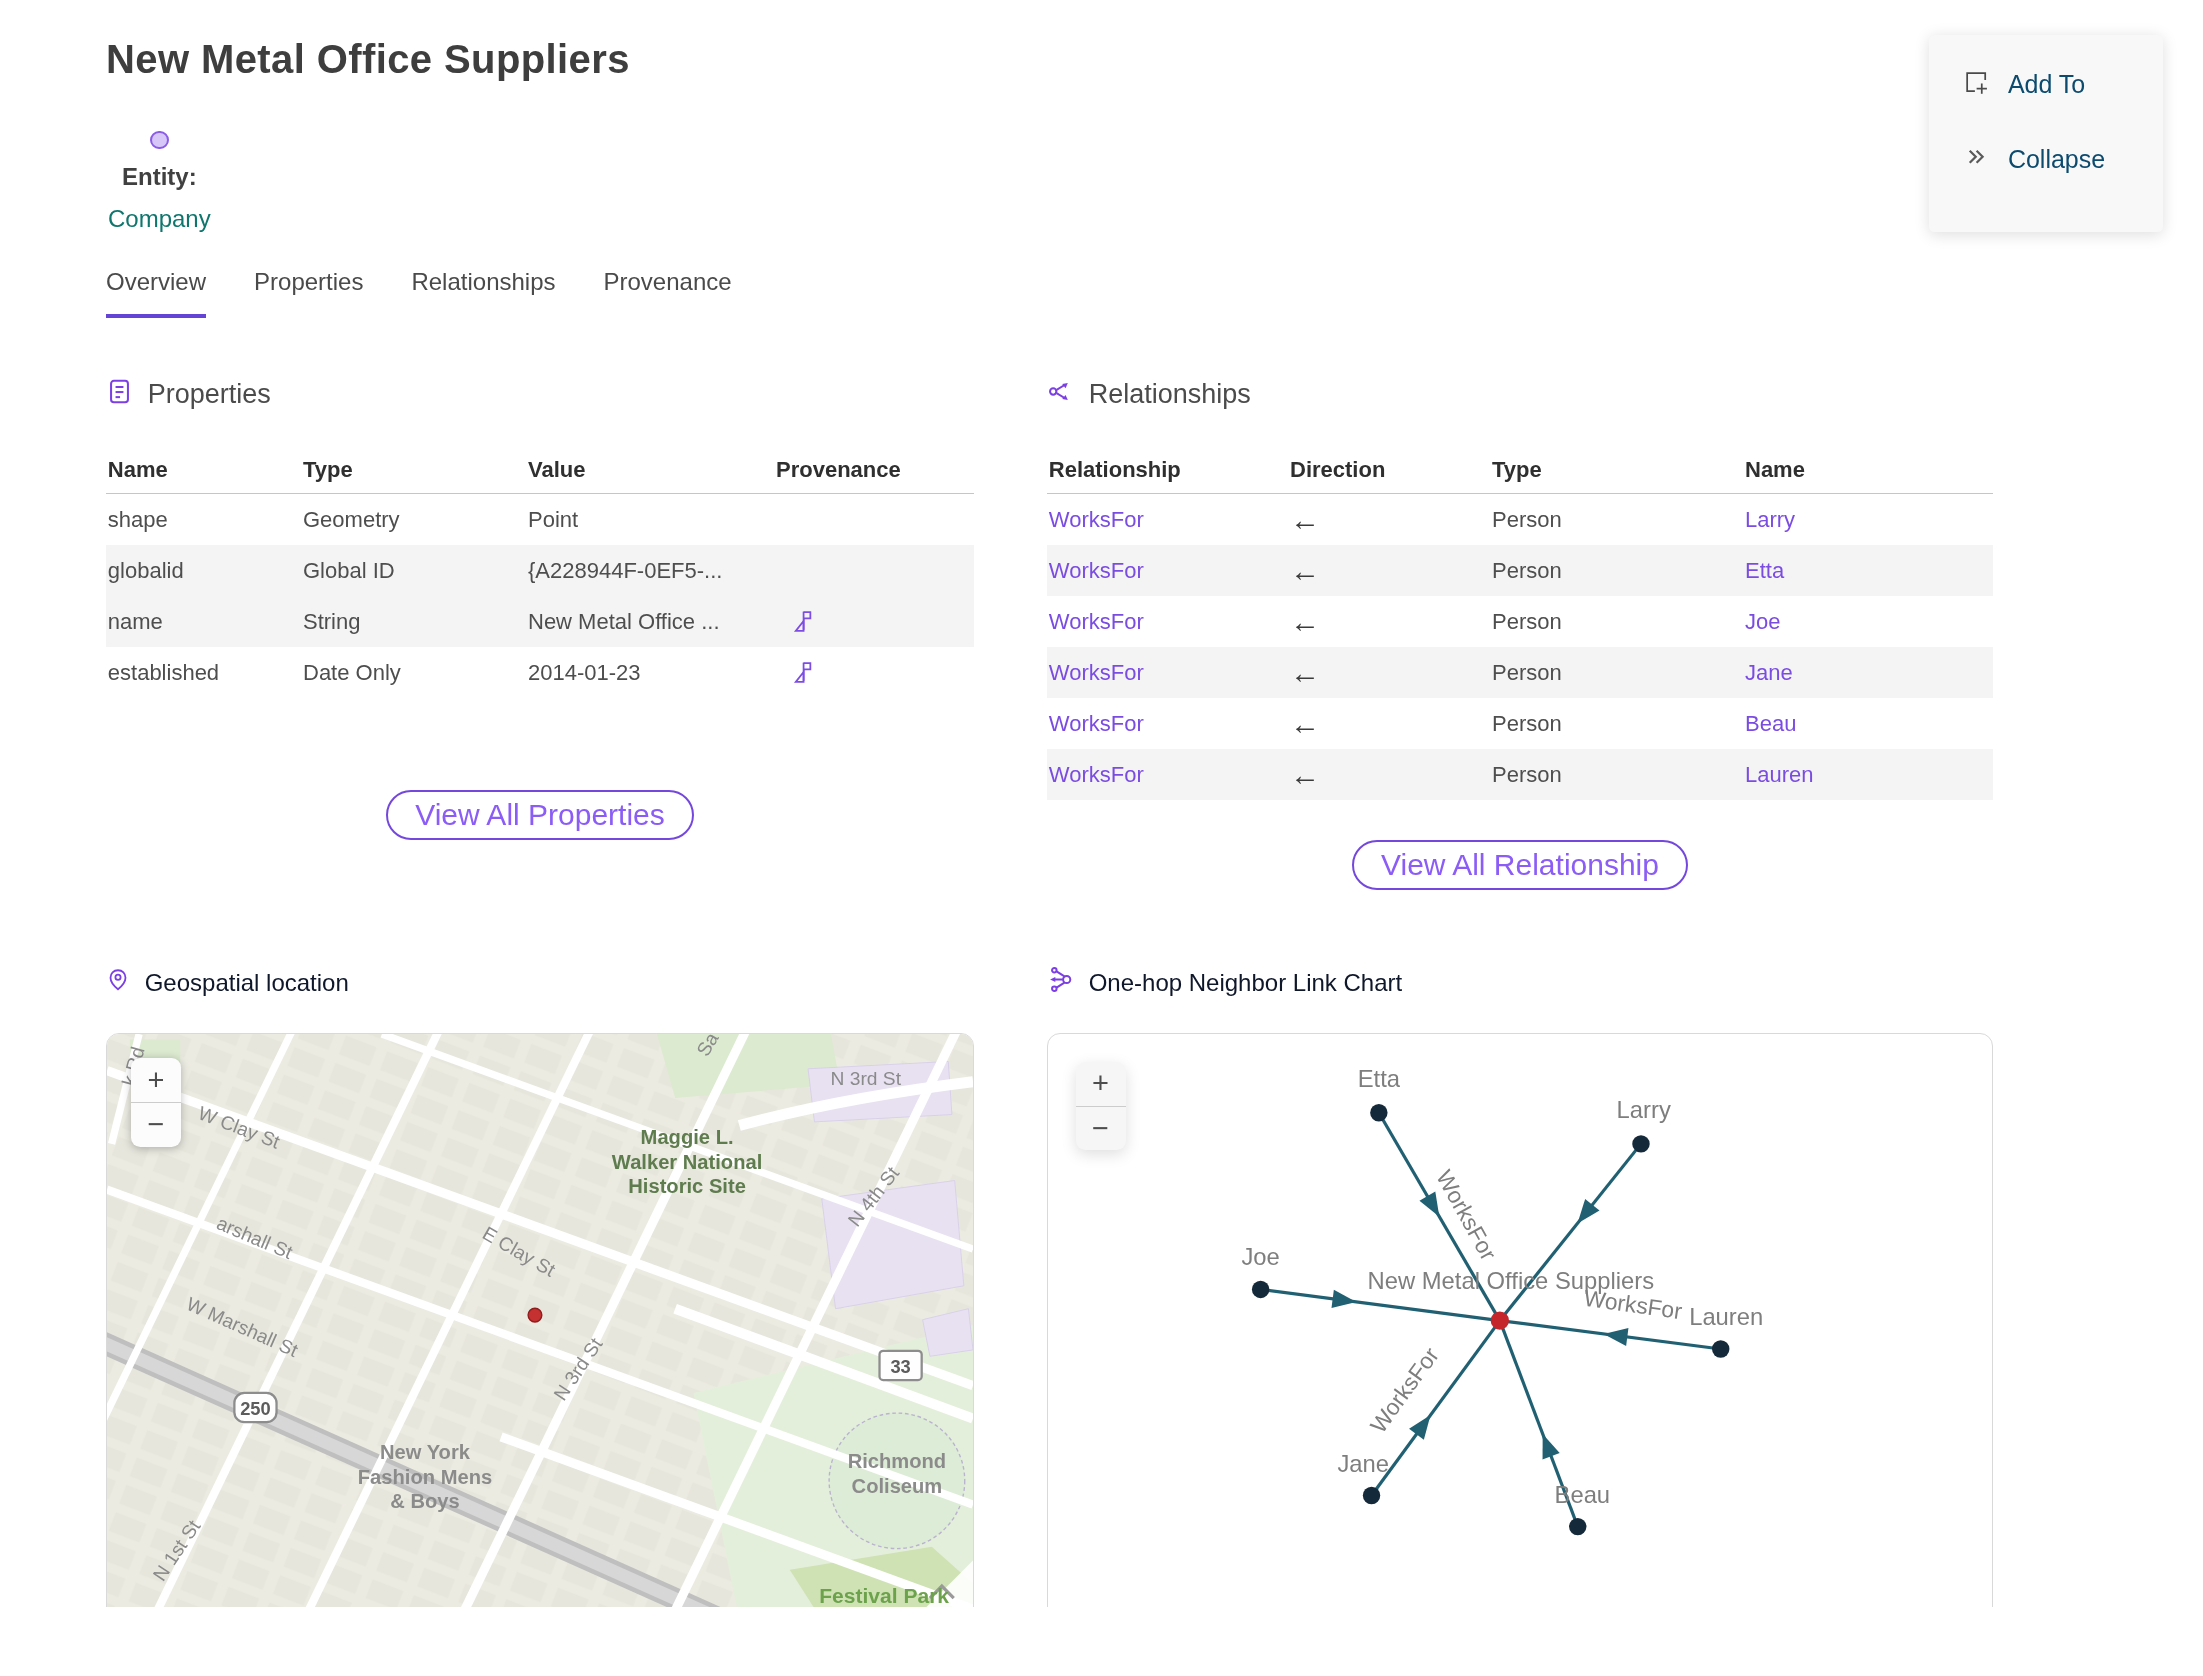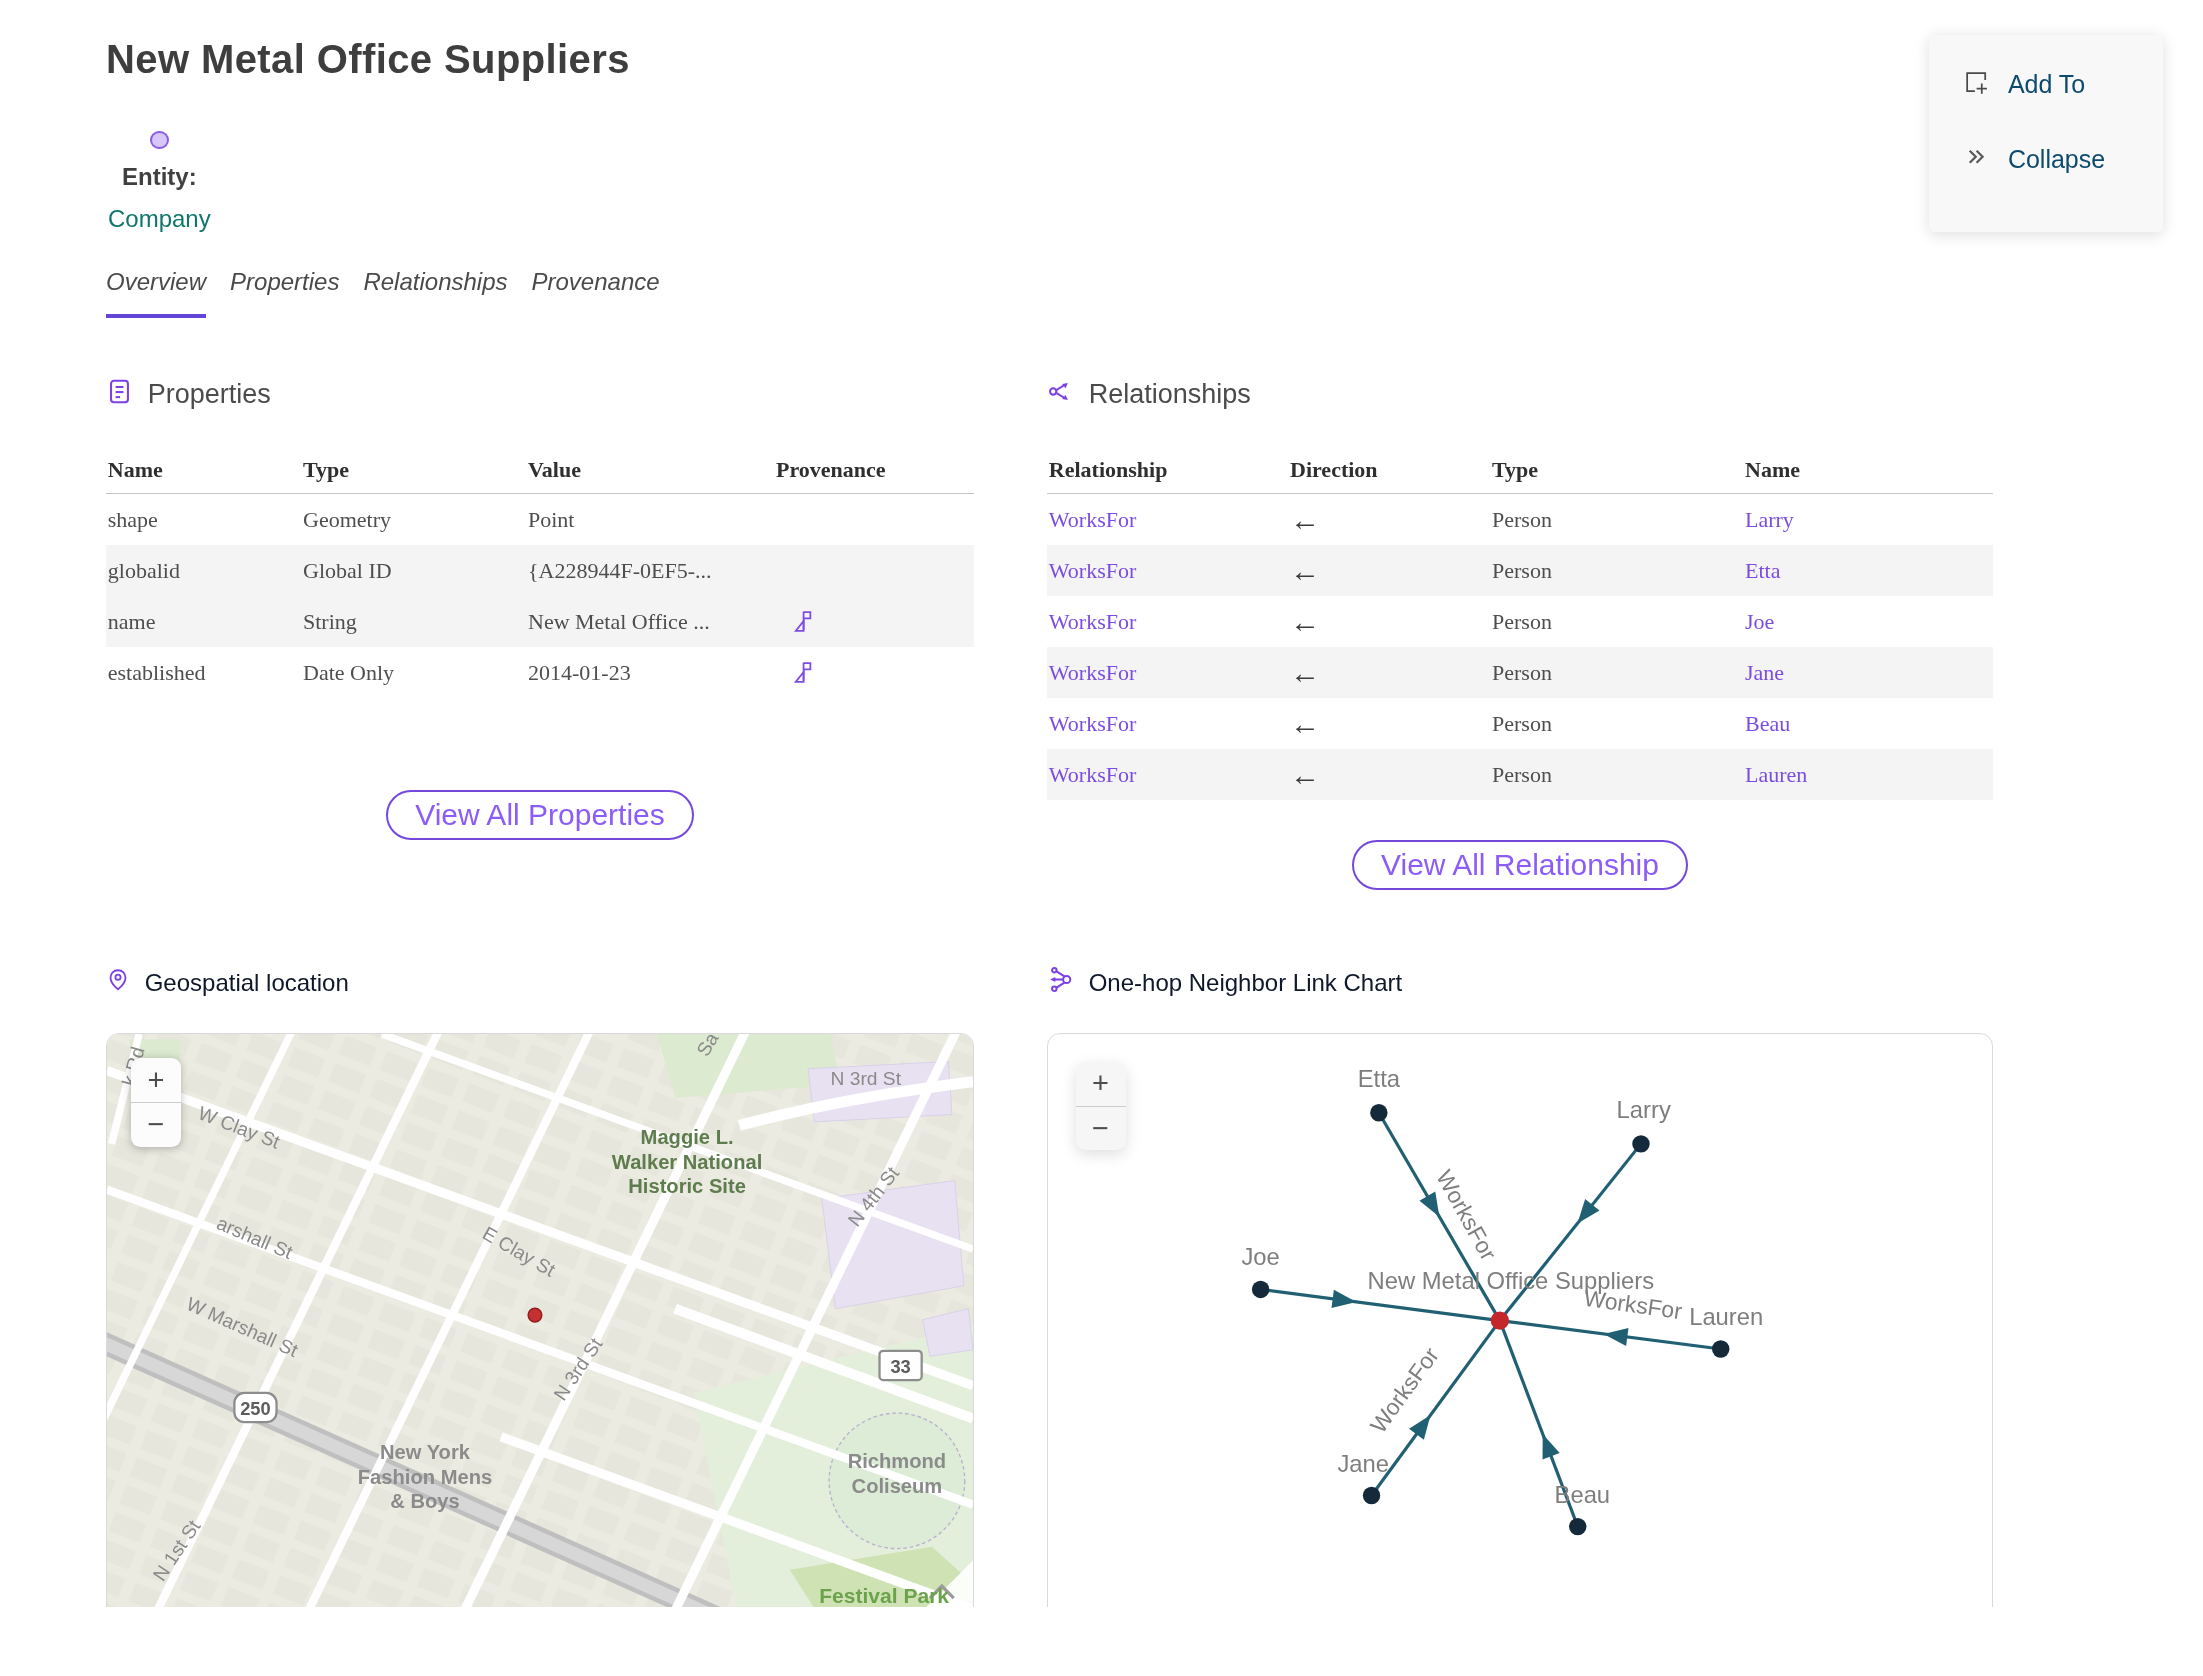--- a/index.html
+++ b/index.html
@@ -9,36 +9,36 @@
   .title{position:absolute;left:106px;top:37px;font-size:40px;font-weight:700;color:#3e3e3e;letter-spacing:0.4px;}
   .entity-row{position:absolute;left:108px;top:131px;display:flex;align-items:center;gap:13.8px;font-size:24px;flex-direction:column;}
   .entity-dot{width:18.4px;height:18.4px;border-radius:50%;background:#d7c6f8;border:2.8px solid #8a5ce8;box-sizing:border-box;}
   .entity-label{font-weight:700;color:#404040;}
   .entity-type{color:#0f766e;}
 
   .actions-card{position:absolute;top:35px;right:41px;width:234px;height:197px;background:#f8f8f8;
                 border-radius:5.5px;box-shadow:0 2.8px 14.7px rgba(0,0,0,.13);padding:24px 0 0 33px;box-sizing:border-box;}
   .action{display:flex;align-items:center;gap:18.4px;height:51px;margin-bottom:24px;color:#0c4a6e;font-size:25px;cursor:pointer;text-align:center;}
 
-  .tabs{position:absolute;left:106px;top:268px;display:flex;gap:24px;font-style:italic;}
+  .tabs{position:absolute;left:106px;top:268px;display:flex;gap:48px;}
   .tab{font-size:24px;color:#4a4a4a;padding-bottom:18.4px;border-bottom:4.6px solid transparent;cursor:pointer;}
   .tab.active{border-bottom-color:#6444d4;}
 
   .col{position:absolute;top:375px;}
   .col.left{left:106px;width:868px;}
   .col.right{left:1047px;width:946px;}
   .section-header{display:flex;align-items:center;gap:14.7px;height:39px;font-size:27px;color:#4b4b4b;}
   .table{margin-top:33px;}
   .thead,.trow{display:grid;align-items:center;}
   .left .thead,.left .trow{grid-template-columns:197px 225px 248px 197px;}
   .right .thead,.right .trow{grid-template-columns:243px 202px 253px 248px;}
   .thead{height:46px;border-bottom:0.9px solid #c6c6c6;font-weight:700;font-size:22px;color:#2f2f2f;}
   .trow{height:51px;font-size:22px;color:#4e4e4e;}
   .trow.alt{background:#f4f4f4;}
-  .cell{padding-right:9.2px;white-space:nowrap;overflow:hidden;font-family:Liberation Serif, serif;}
+  .cell{padding-right:9.2px;white-space:nowrap;overflow:hidden;}
   .cell.first{padding-left:1.8px;}
   .prov-cell{padding-left:13px;display:flex;align-items:center;}
   .link{color:#7b4ce2;cursor:pointer;}
   .dir{font-size:30px;color:#3a3a3a;}
 
   .viewall-row{display:flex;justify-content:center;}
   .left .viewall-row{margin-top:92px;}
   .right .viewall-row{margin-top:40px;}
   .viewall{height:50px;padding:0 27.5px;border:2.3px solid #7448dd;border-radius:26px;color:#8b5cf6;
            background:#fff;font-size:30px;display:flex;align-items:center;cursor:pointer;font-family:inherit;}

